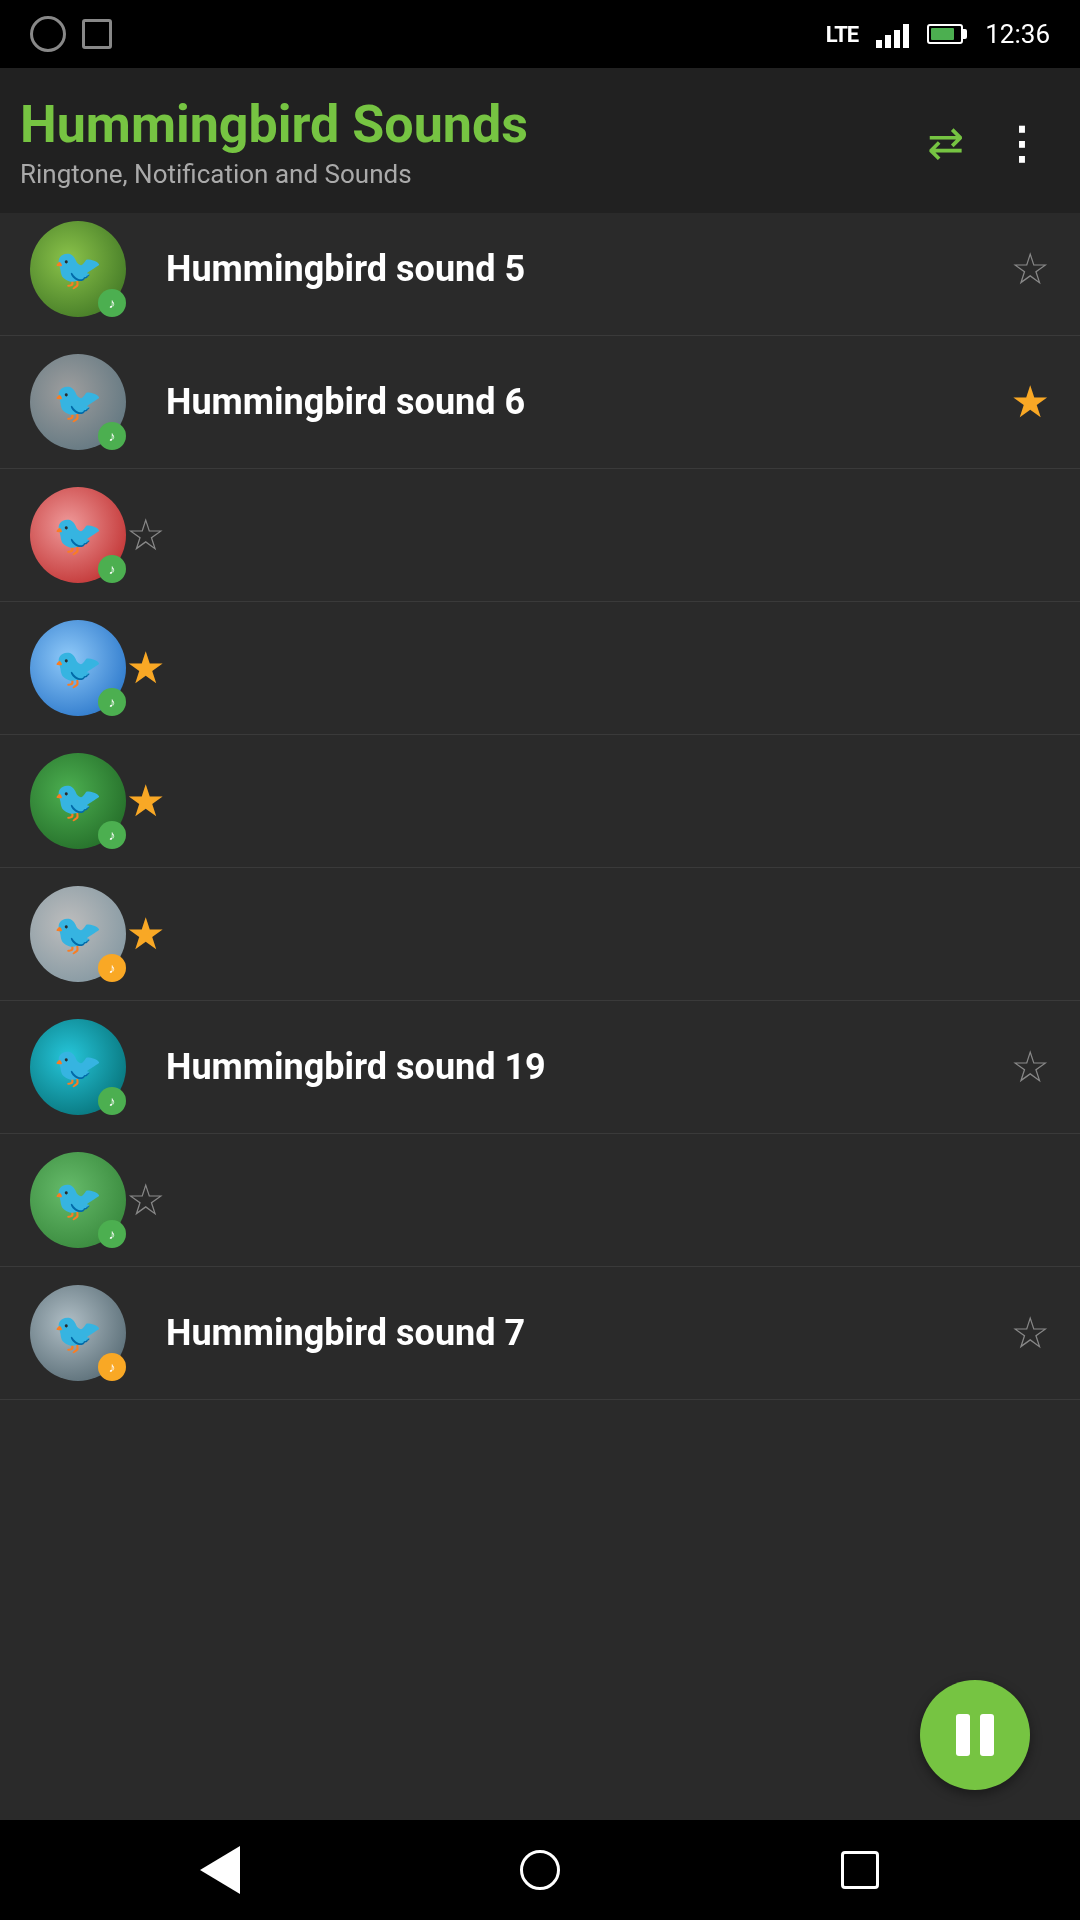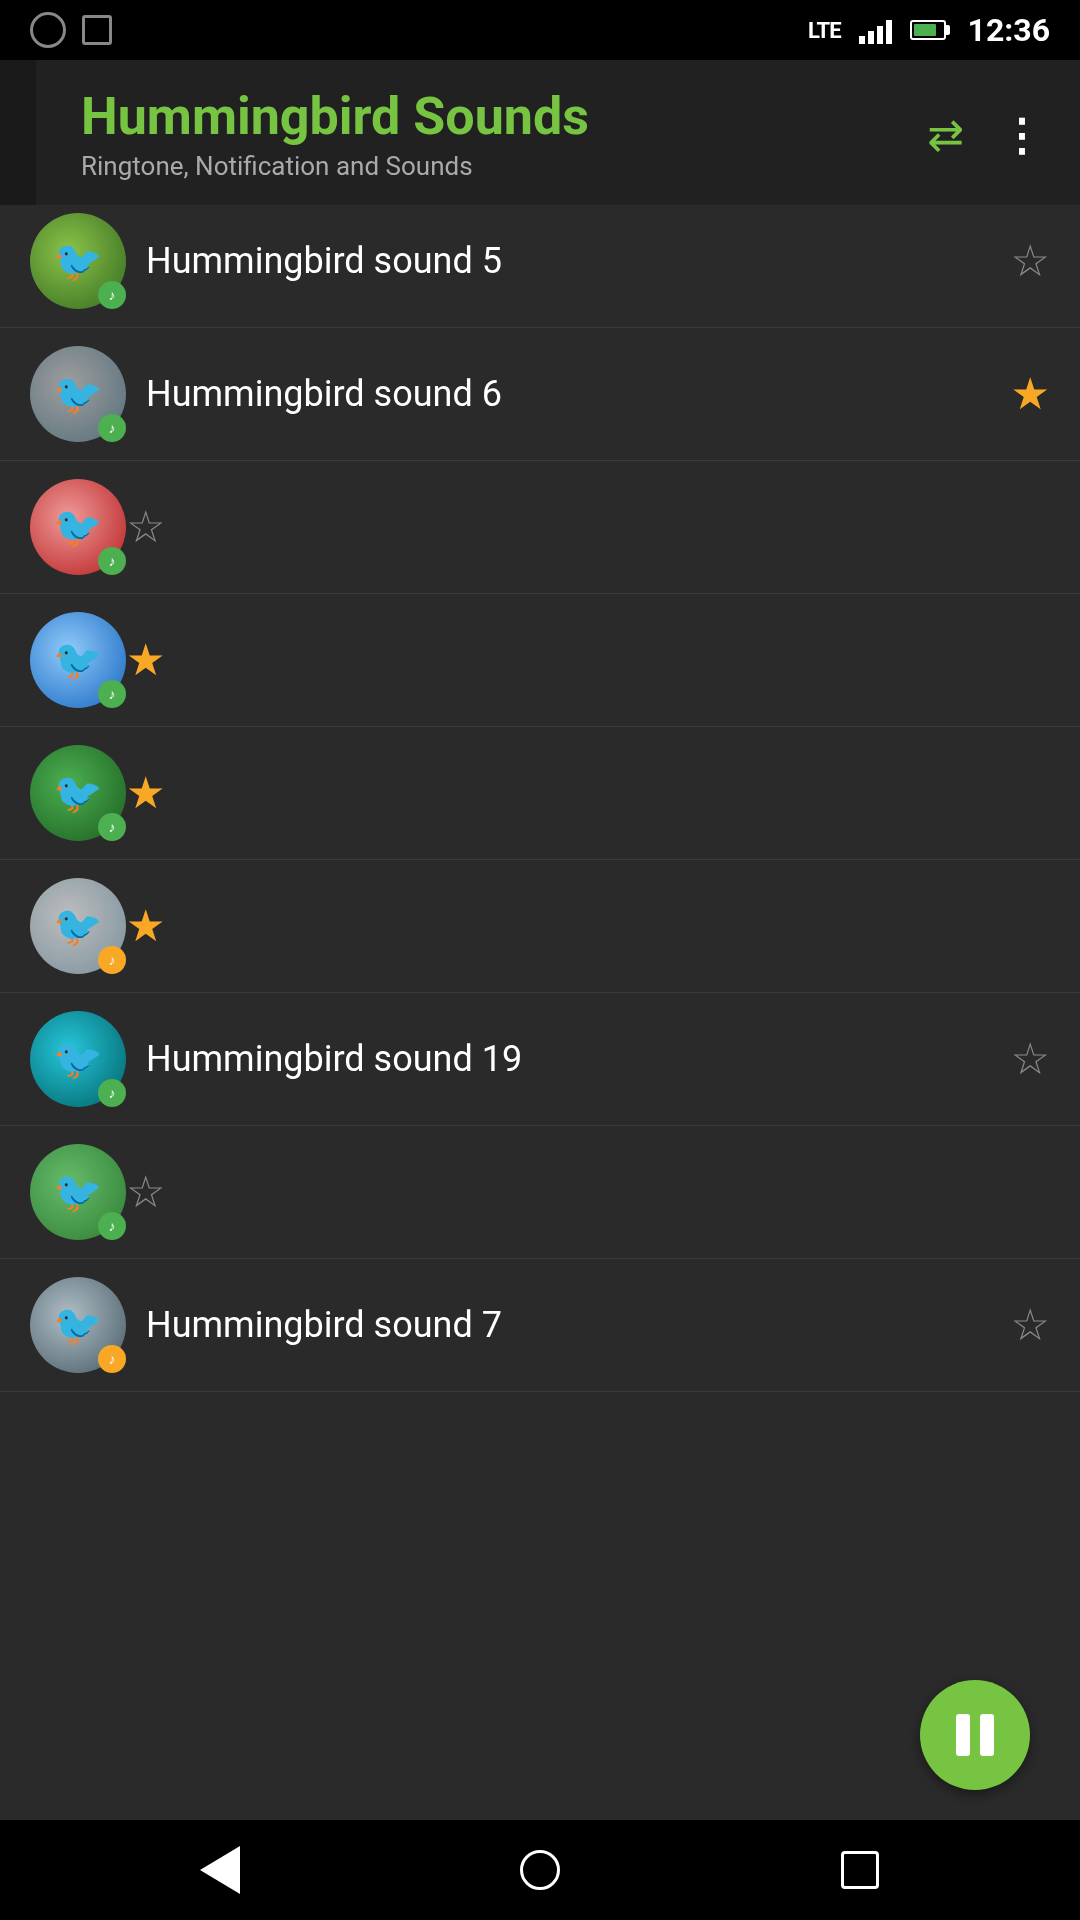--- a/index.html
+++ b/index.html
@@ -11,21 +11,21 @@
       background-color: #1a1a1a;
       font-family: 'Roboto', Arial, sans-serif;
       color: #ffffff;
       display: flex;
       flex-direction: column;
     }
 
     
     .status-bar {
       background-color: #000000;
-      height: 60px;
+      height: 68px;
       display: flex;
       align-items: center;
       justify-content: space-between;
       padding: 0 30px;
     }
 
     .status-left {
       display: flex;
       align-items: center;
       gap: 16px;
@@ -101,31 +101,30 @@
     }
 
     .battery-tip {
       width: 4px;
       height: 10px;
       background: #ffffff;
       border-radius: 0 2px 2px 0;
     }
 
     .time-text {
-      font-size: 32px;
-      font-weight: 700;
+      font-size: 26px;
+      font-weight: 400;
     }
 
     
     .app-header {
       background-color: #212121;
-      padding: 28px 36px 24px 45px;
-      display: flex;
-      align-items: center;
-      margin-left: 36px;
+      padding: 28px 36px 24px 20px;
+      display: flex;
+      align-items: center;
     }
 
     .header-title-block {
       flex: 1;
     }
 
     .app-title {
       font-size: 52px;
       font-weight: 700;
       color: #76c442;
@@ -212,23 +211,23 @@
       justify-content: center;
       font-size: 16px;
     }
 
     .badge-green { background-color: #4caf50; }
     .badge-gold { background-color: #f9a825; }
 
     .sound-name {
       flex: 1;
       font-size: 36px;
-      font-weight: 400;
+      font-weight: 700;
       color: #ffffff;
-      padding-left: 20px;
+      padding-left: 40px;
     }
 
     .star-icon {
       font-size: 44px;
       flex-shrink: 0;
     }
 
     .star-filled { color: #f9a825; }
     .star-empty { color: #888888; }
 

